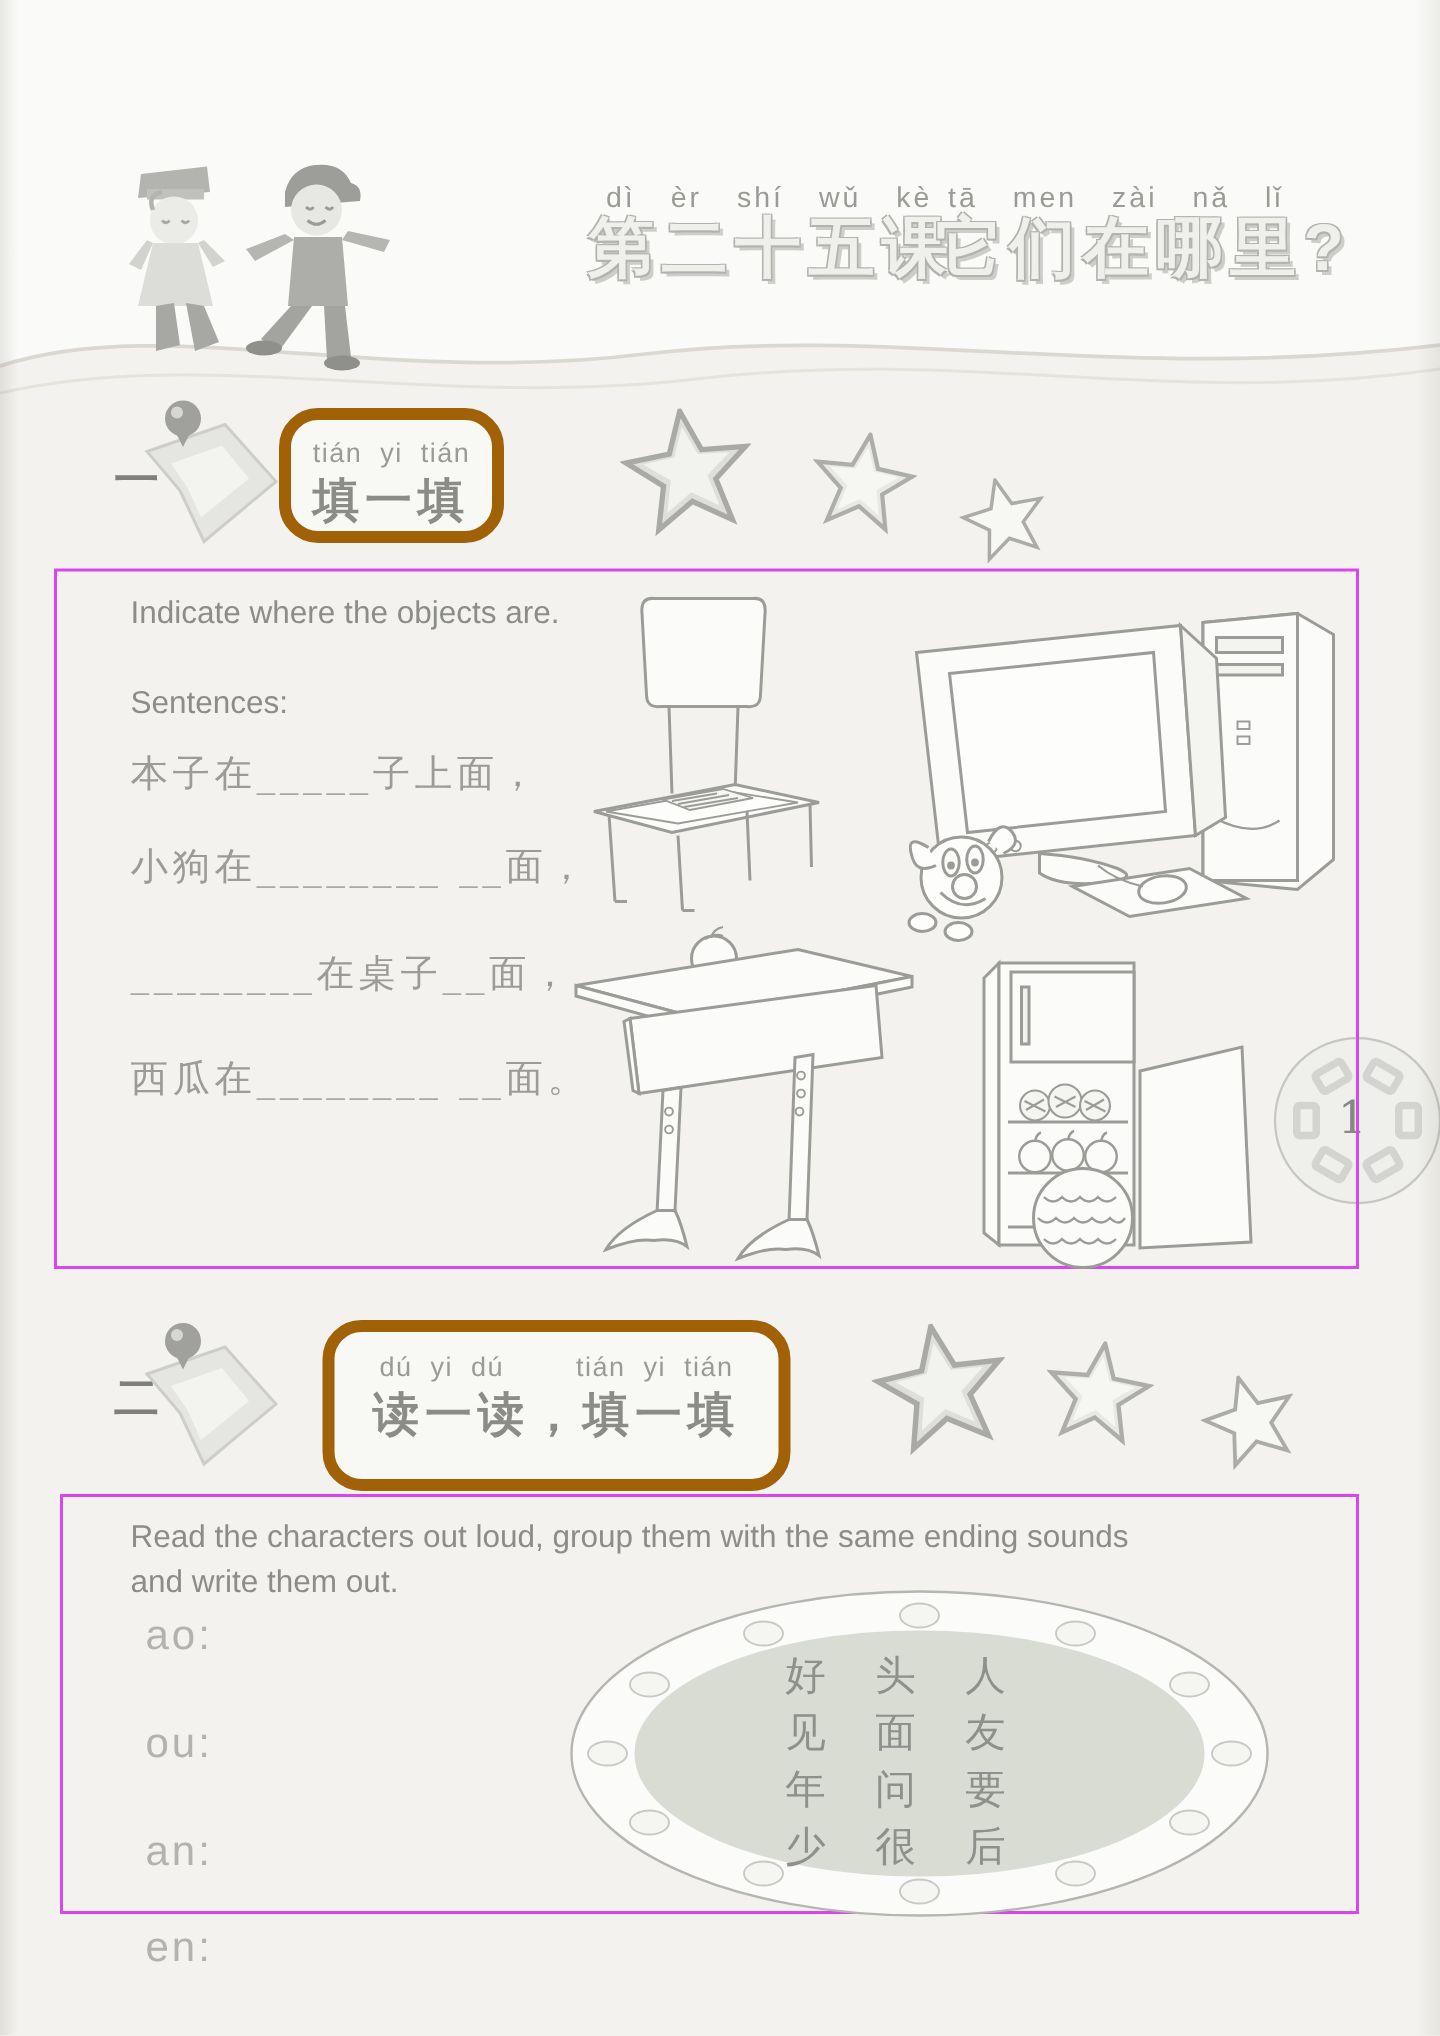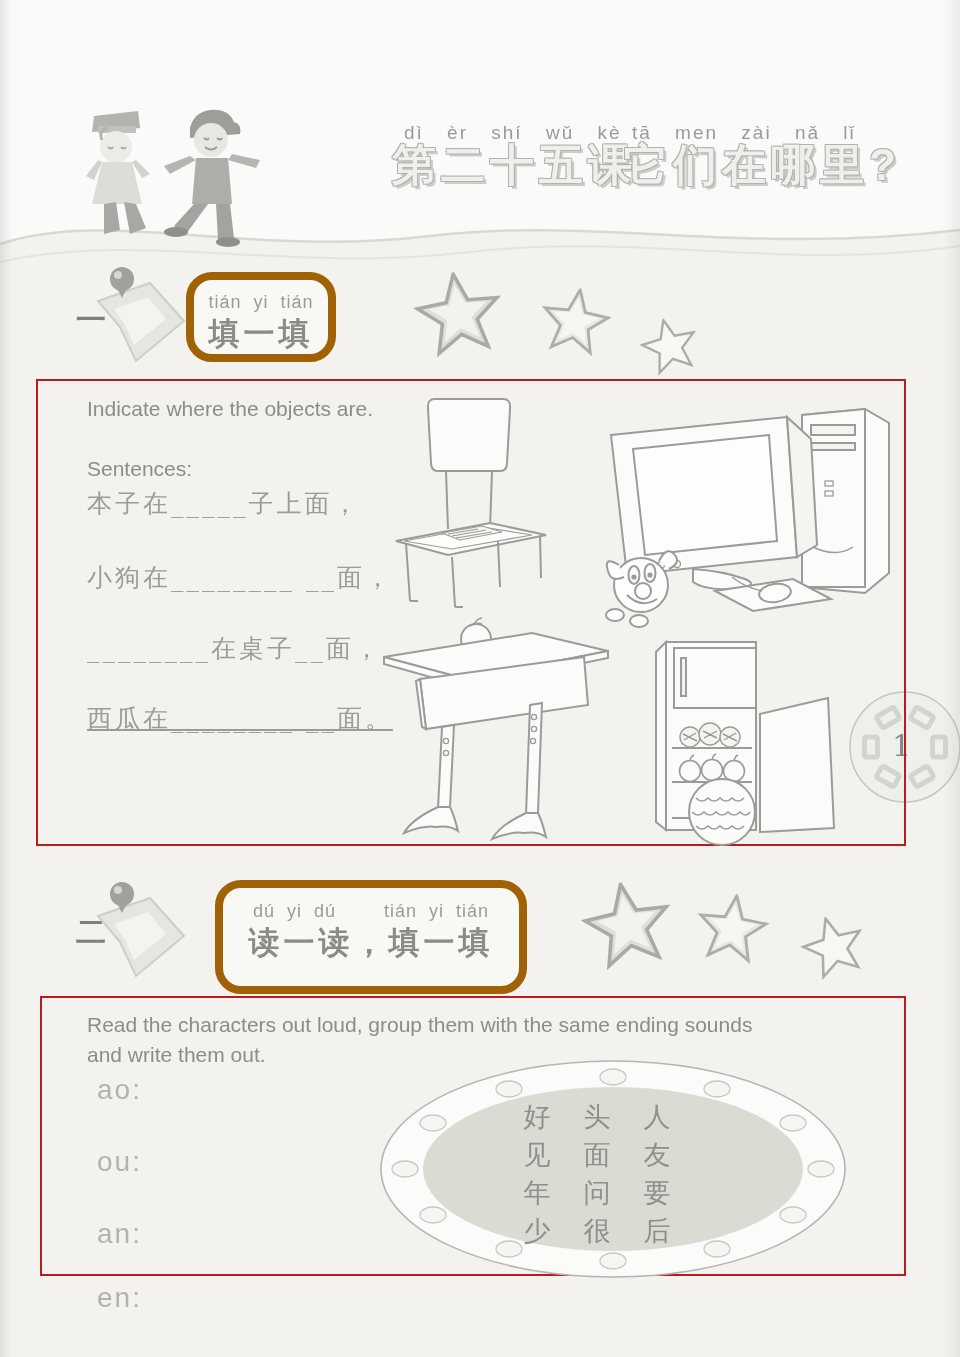--- a/index.html
+++ b/index.html
@@ -27,21 +27,21 @@
   
   .numeral{font-size:30px;font-weight:bold;color:#7f7f7c;font-family:"DejaVu Serif", serif;}
   .badge{
     border:8px solid #a16207;border-radius:26px;background:rgba(252,252,250,.6);
     text-align:center;box-sizing:border-box;
   }
   .badge .py{font-size:18px;color:#9a9a97;white-space:pre;letter-spacing:1px;}
   .badge .cn{font-size:31px;font-weight:bold;color:#8b8b88;letter-spacing:4px;white-space:nowrap;}
 
   
-  .ex-box{border:2px solid #b91c1c;box-sizing:border-box;}
+  .ex-box{border:2px solid #d946ef;box-sizing:border-box;}
   .instr{font-size:21px;color:#8c8c89;}
   .sentence{
     font-family:"DejaVu Serif", serif;font-size:25px;color:#9b9b98;
     letter-spacing:3px;white-space:nowrap;
   }
   .sound-label{font-size:28px;color:#b2b2af;letter-spacing:2px;}
   .grid-char{
     font-family:"DejaVu Serif", serif;font-size:27px;color:#8f8f8c;
     display:flex;align-items:center;justify-content:center;
   }
@@ -132,24 +132,24 @@
     </g>
   </svg>
   <div class="abs tab-num" style="left:44px;top:40px;">1</div>
 </div>
 
 <div class="abs ex-box" style="left:36px;top:379px;width:870px;height:467px;">
 
   <div class="abs instr" style="left:49px;top:16px;">Indicate where the objects are.</div>
   <div class="abs instr" style="left:49px;top:76px;">Sentences:</div>
 
-  <div class="abs sentence" style="left:49px;top:106px;">本子在_____子上面，</div>
+  <div class="abs sentence" style="left:49px;top:118px;">本子在_____子上面，</div>
   <div class="abs sentence" style="left:49px;top:251px;">________在桌子__面，</div>
   <div class="abs sentence" style="left:49px;top:180px;">小狗在________ __面，</div>
-  <div class="abs sentence" style="left:49px;top:321px;text-decoration:underline;">西瓜在________ __面。</div>
+  <div class="abs sentence" style="left:49px;top:321px;">西瓜在________ __面。</div>
 
   <svg class="abs" style="left:352px;top:12px;" width="162" height="218" viewBox="0 0 162 218">
     <g fill="none" stroke="#9b9b98" stroke-width="2">
       <path d="M46,6 h66 q9,-1 8,10 l-3,54 q0,9 -9,8 h-58 q-9,1 -9,-8 l-3,-54 q-1,-11 8,-10 Z" fill="#fbfbf9"></path>
       <path d="M56,78 l2,58 M102,78 l-2,58"></path>
       <polygon points="6,148 100,130 156,142 58,162" fill="#fbfbf9"></polygon>
       <polygon points="14,148 92,134 142,142 62,156" fill="#fdfdfb" stroke-width="1.2"></polygon>
       <g stroke-width="1.2">
         <polygon points="52,140 92,133 112,139 70,147" fill="#f6f6f3"></polygon>
         <path d="M58,141 l30,-5 M62,143 l34,-6 M66,145 l36,-6"></path>

